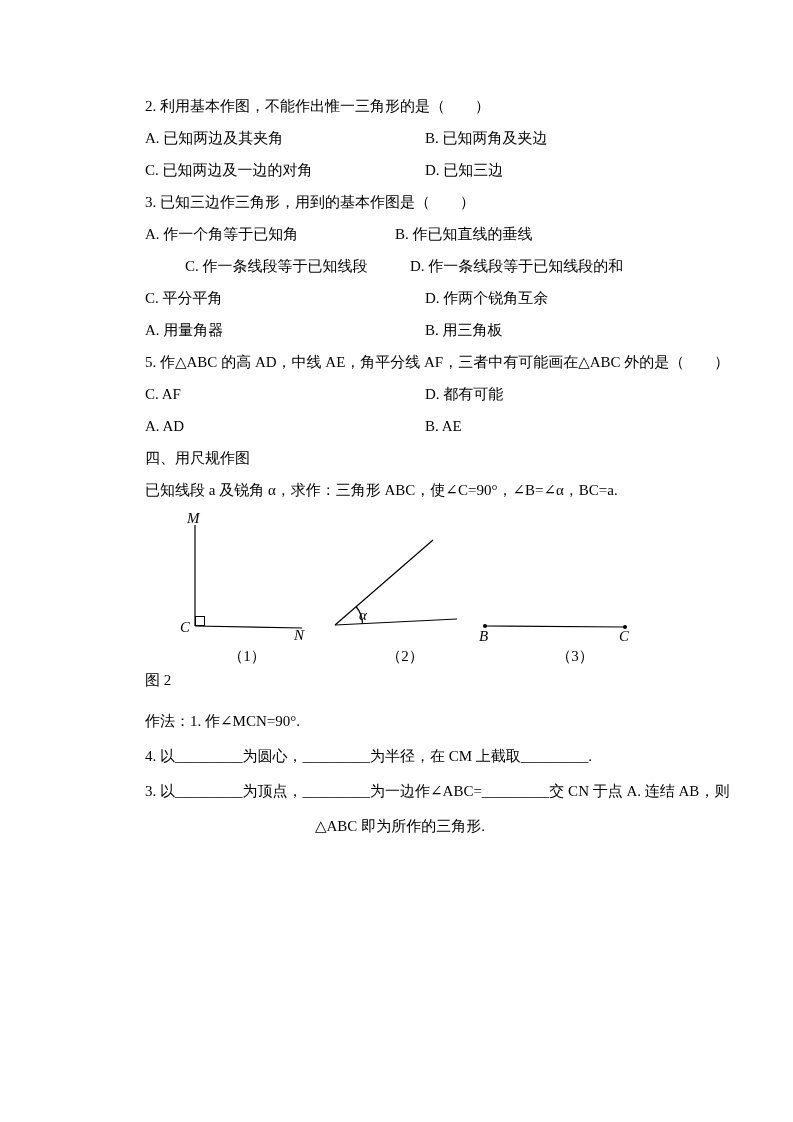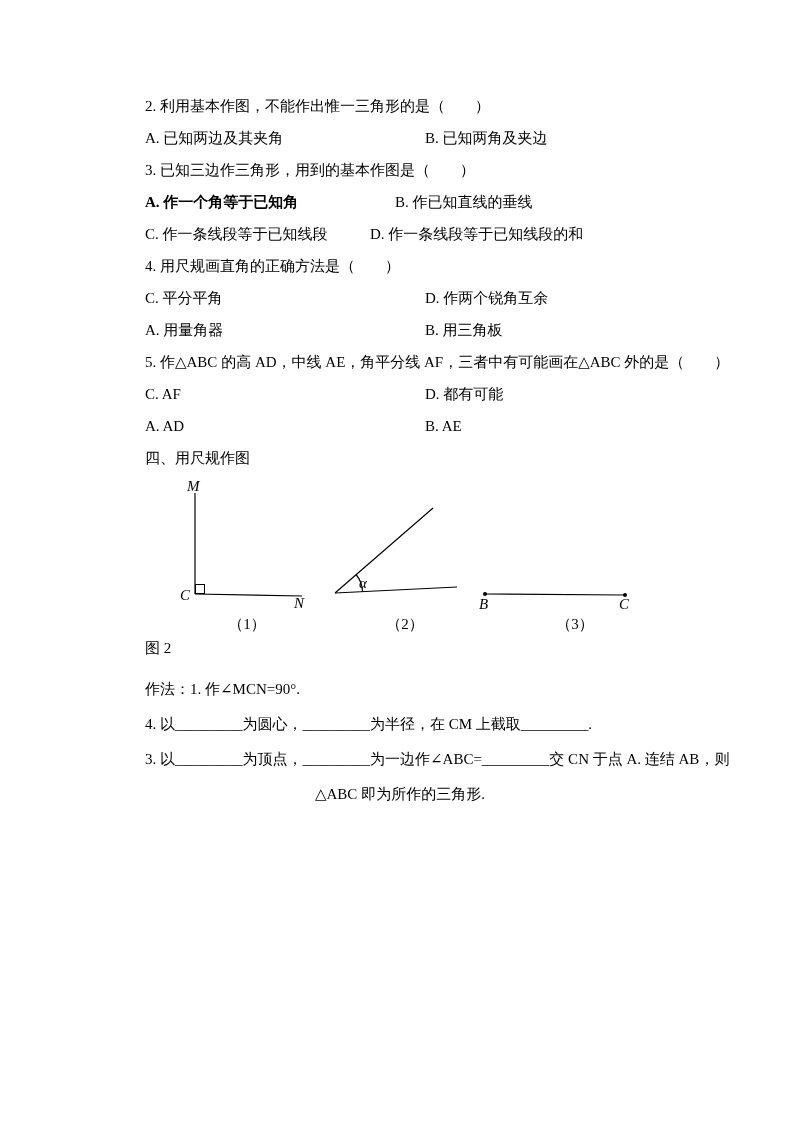--- a/index.html
+++ b/index.html
@@ -15,22 +15,22 @@
   .content{
     position:absolute;
     left:145px;top:97px;
     width:522px;
     font-size:15px;
     line-height:19px;
   }
   .content p{margin:0 0 13px 0;white-space:nowrap;}
   .opts{display:flex;margin:0 0 13px 0;white-space:nowrap;}
   .opts .c1{flex:0 0 280px;}
-  .opts.n250 .c1{flex:0 0 250px;font-weight:bold;}
-  .opts.n225 .c1{flex:0 0 225px;}
+  .opts.n250 .c1{flex:0 0 250px;}
+  .opts.n225 .c1{flex:0 0 225px;margin-left:40px;}
   .figs{display:block;margin:4px 0 0 0;}
   .figs line,.figs path{stroke:#000;stroke-width:1.2;fill:none;}
   .figs rect{stroke:#000;stroke-width:1;fill:none;}
   .figs circle{fill:#000;stroke:none;}
   .figs text{font-family:"Liberation Serif","DejaVu Serif",serif;font-size:15px;fill:#000;}
   .figs text.it{font-style:italic;}
   .figs text.cap{font-style:normal;font-size:15px;}
   .figtitle{margin:6px 0 22px 0 !important;}
   .steps p{margin:0 0 16px 0;}
   .conclusion{margin-left:170px !important;}
@@ -39,52 +39,56 @@
 <body>
 
 <div class="page">
   <div class="content">
 
     <p>2. 利用基本作图，不能作出惟一三角形的是（　　）</p>
     <div class="opts">
       <span class="c1">A. 已知两边及其夹角</span>
       <span>B. 已知两角及夹边</span>
     </div>
+    <div class="opts">
+      <span class="c1">C. 已知两边及一边的对角</span>
+      <span>D. 已知三边</span>
+    </div>
 
     <p>3. 已知三边作三角形，用到的基本作图是（　　）</p>
     <div class="opts n250">
       <span class="c1">A. 作一个角等于已知角</span>
       <span>B. 作已知直线的垂线</span>
     </div>
     <div class="opts n225">
       <span class="c1">C. 作一条线段等于已知线段</span>
       <span>D. 作一条线段等于已知线段的和</span>
     </div>
 
-    <p>4. 用尺规画直角的正确方法是（　　）</p>
     <div class="opts">
       <span class="c1">C. 平分平角</span>
       <span>D. 作两个锐角互余</span>
     </div>
     <div class="opts">
       <span class="c1">A. 用量角器</span>
       <span>B. 用三角板</span>
     </div>
 
     <p>5. 作△ABC 的高 AD，中线 AE，角平分线 AF，三者中有可能画在△ABC 外的是（　　）</p>
     <div class="opts">
       <span class="c1">C. AF</span>
       <span>D. 都有可能</span>
     </div>
     <div class="opts">
       <span class="c1">A. AD</span>
       <span>B. AE</span>
     </div>
 
     <p>四、用尺规作图</p>
+    <p>已知线段 a 及锐角 α，求作：三角形 ABC，使∠C=90°，∠B=∠α，BC=a.</p>
 
     <svg class="figs" width="522" height="152" viewBox="0 0 522 152">
 
       <g>
         <line x1="50" y1="12" x2="50" y2="113"></line>
         <line x1="50" y1="113" x2="157" y2="115"></line>
         <rect x="50.5" y="103.5" width="9" height="9"></rect>
         <text class="it" x="42" y="10">M</text>
         <text class="it" x="35" y="119">C</text>
         <text class="it" x="149" y="127">N</text>

